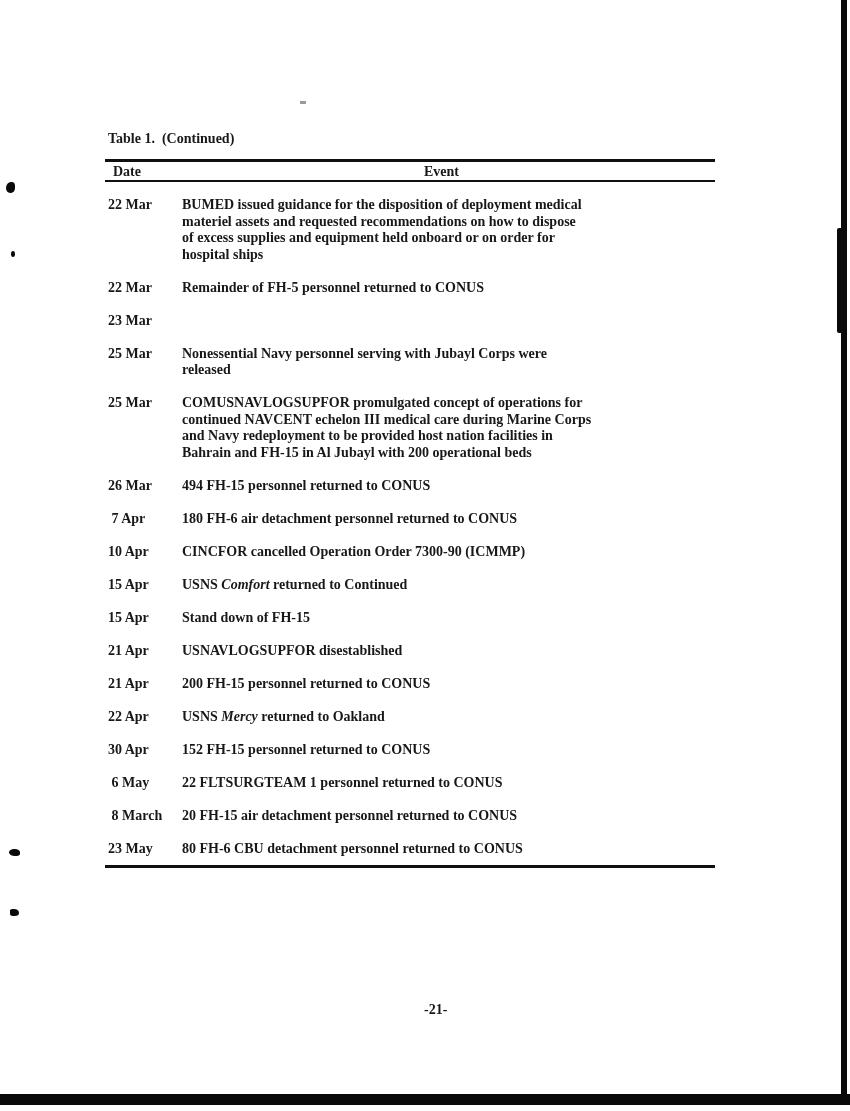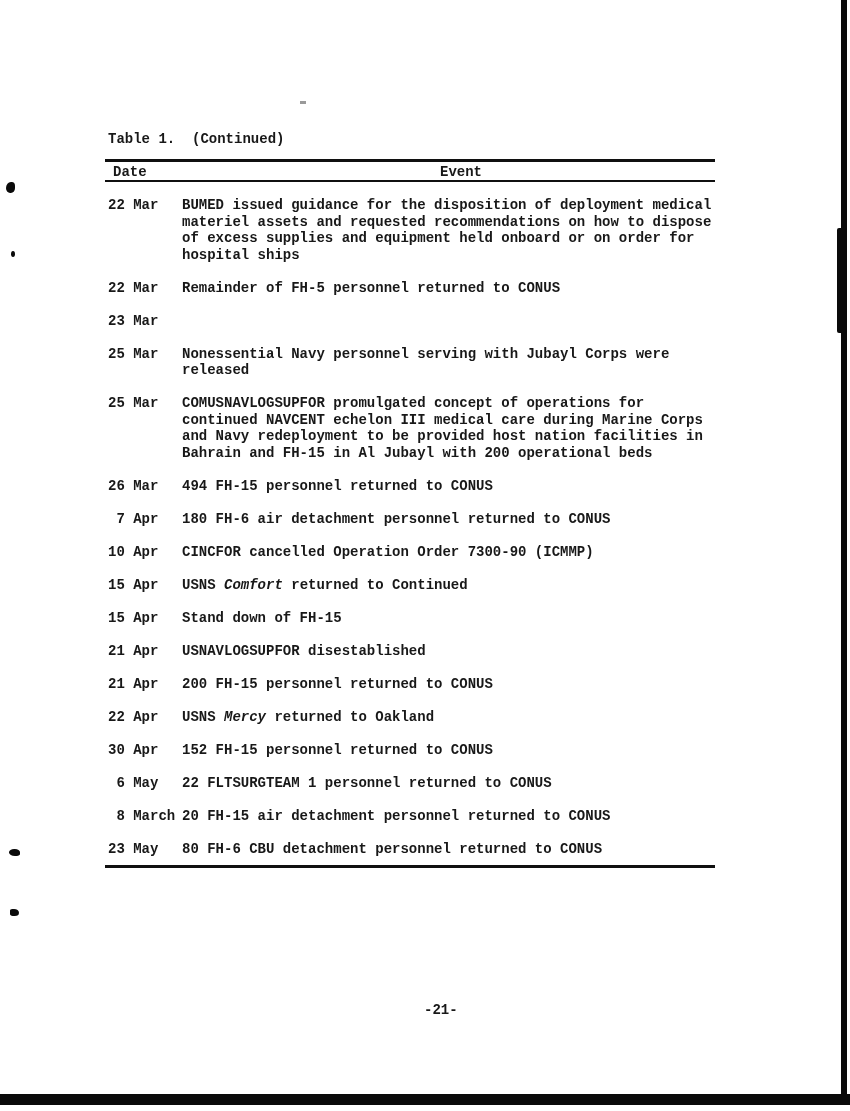--- a/index.html
+++ b/index.html
@@ -3,21 +3,21 @@
 <meta charset="utf-8">
 <style>
   html, body { margin: 0; padding: 0; }
   body { background: #e8e8e8; }
   .page {
     position: relative;
     width: 850px;
     height: 1111px;
     background: #ffffff;
     overflow: hidden;
-    font-family: Liberation Mono, monospace;
+    font-family: Liberation Serif, serif;
     font-weight: bold;
     color: #181818;
     font-size: 14px;
     line-height: 16.5px;
   }
   .title {
     position: absolute;
     left: 108px;
     top: 131px;
     white-space: pre;
@@ -25,21 +25,21 @@
   .rule {
     position: absolute;
     left: 105px;
     width: 610px;
     background: #101010;
   }
   .rule-top    { top: 159px; height: 2.5px; }
   .rule-head   { top: 180px; height: 2px; }
   .rule-bottom { top: 865px; height: 3px; }
   .col-head-date  { position: absolute; left: 113px; top: 164px; white-space: pre; }
-  .col-head-event { position: absolute; left: 440px; top: 164px; white-space: pre; }
+  .col-head-event { position: absolute; left: 424px; top: 164px; white-space: pre; }
   .rows {
     position: absolute;
     left: 108px;
     top: 197px;
     width: 615px;
   }
   .trow { display: flex; margin-bottom: 16.5px; }
   .dcell { width: 74px; flex: 0 0 74px; white-space: pre; }
   .ecell { flex: 1; white-space: pre; }
   .it { font-style: italic; }

